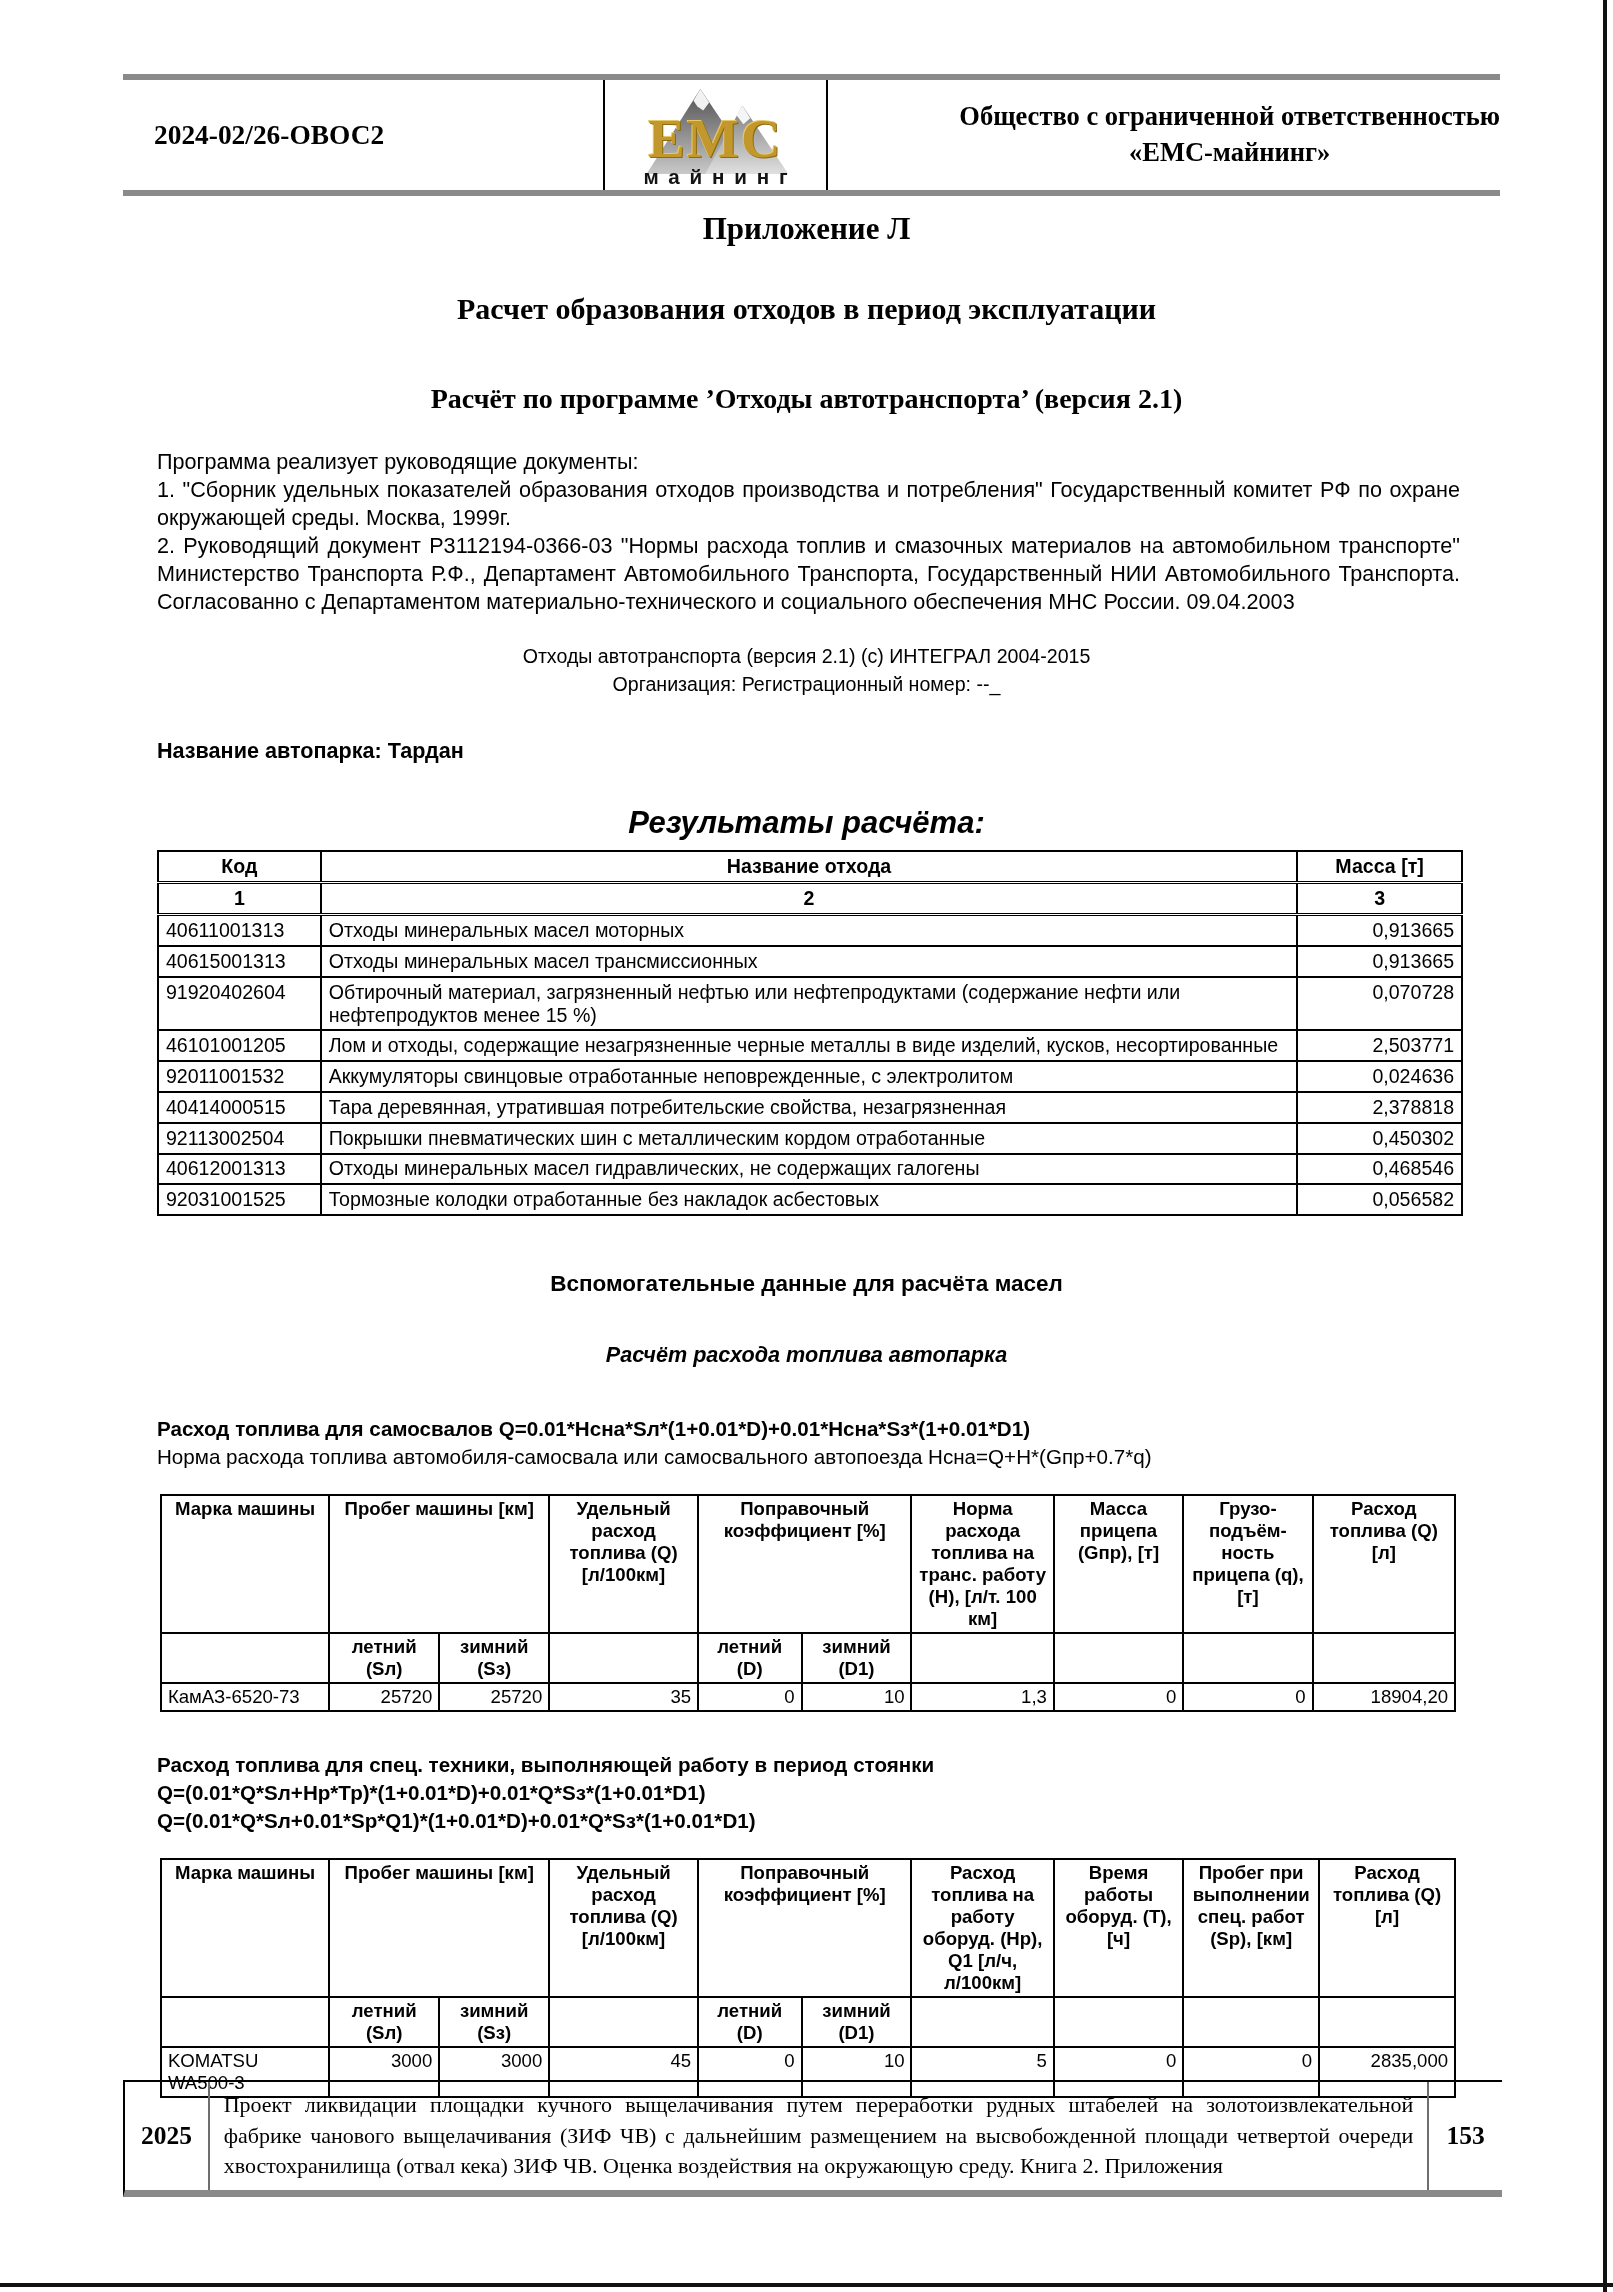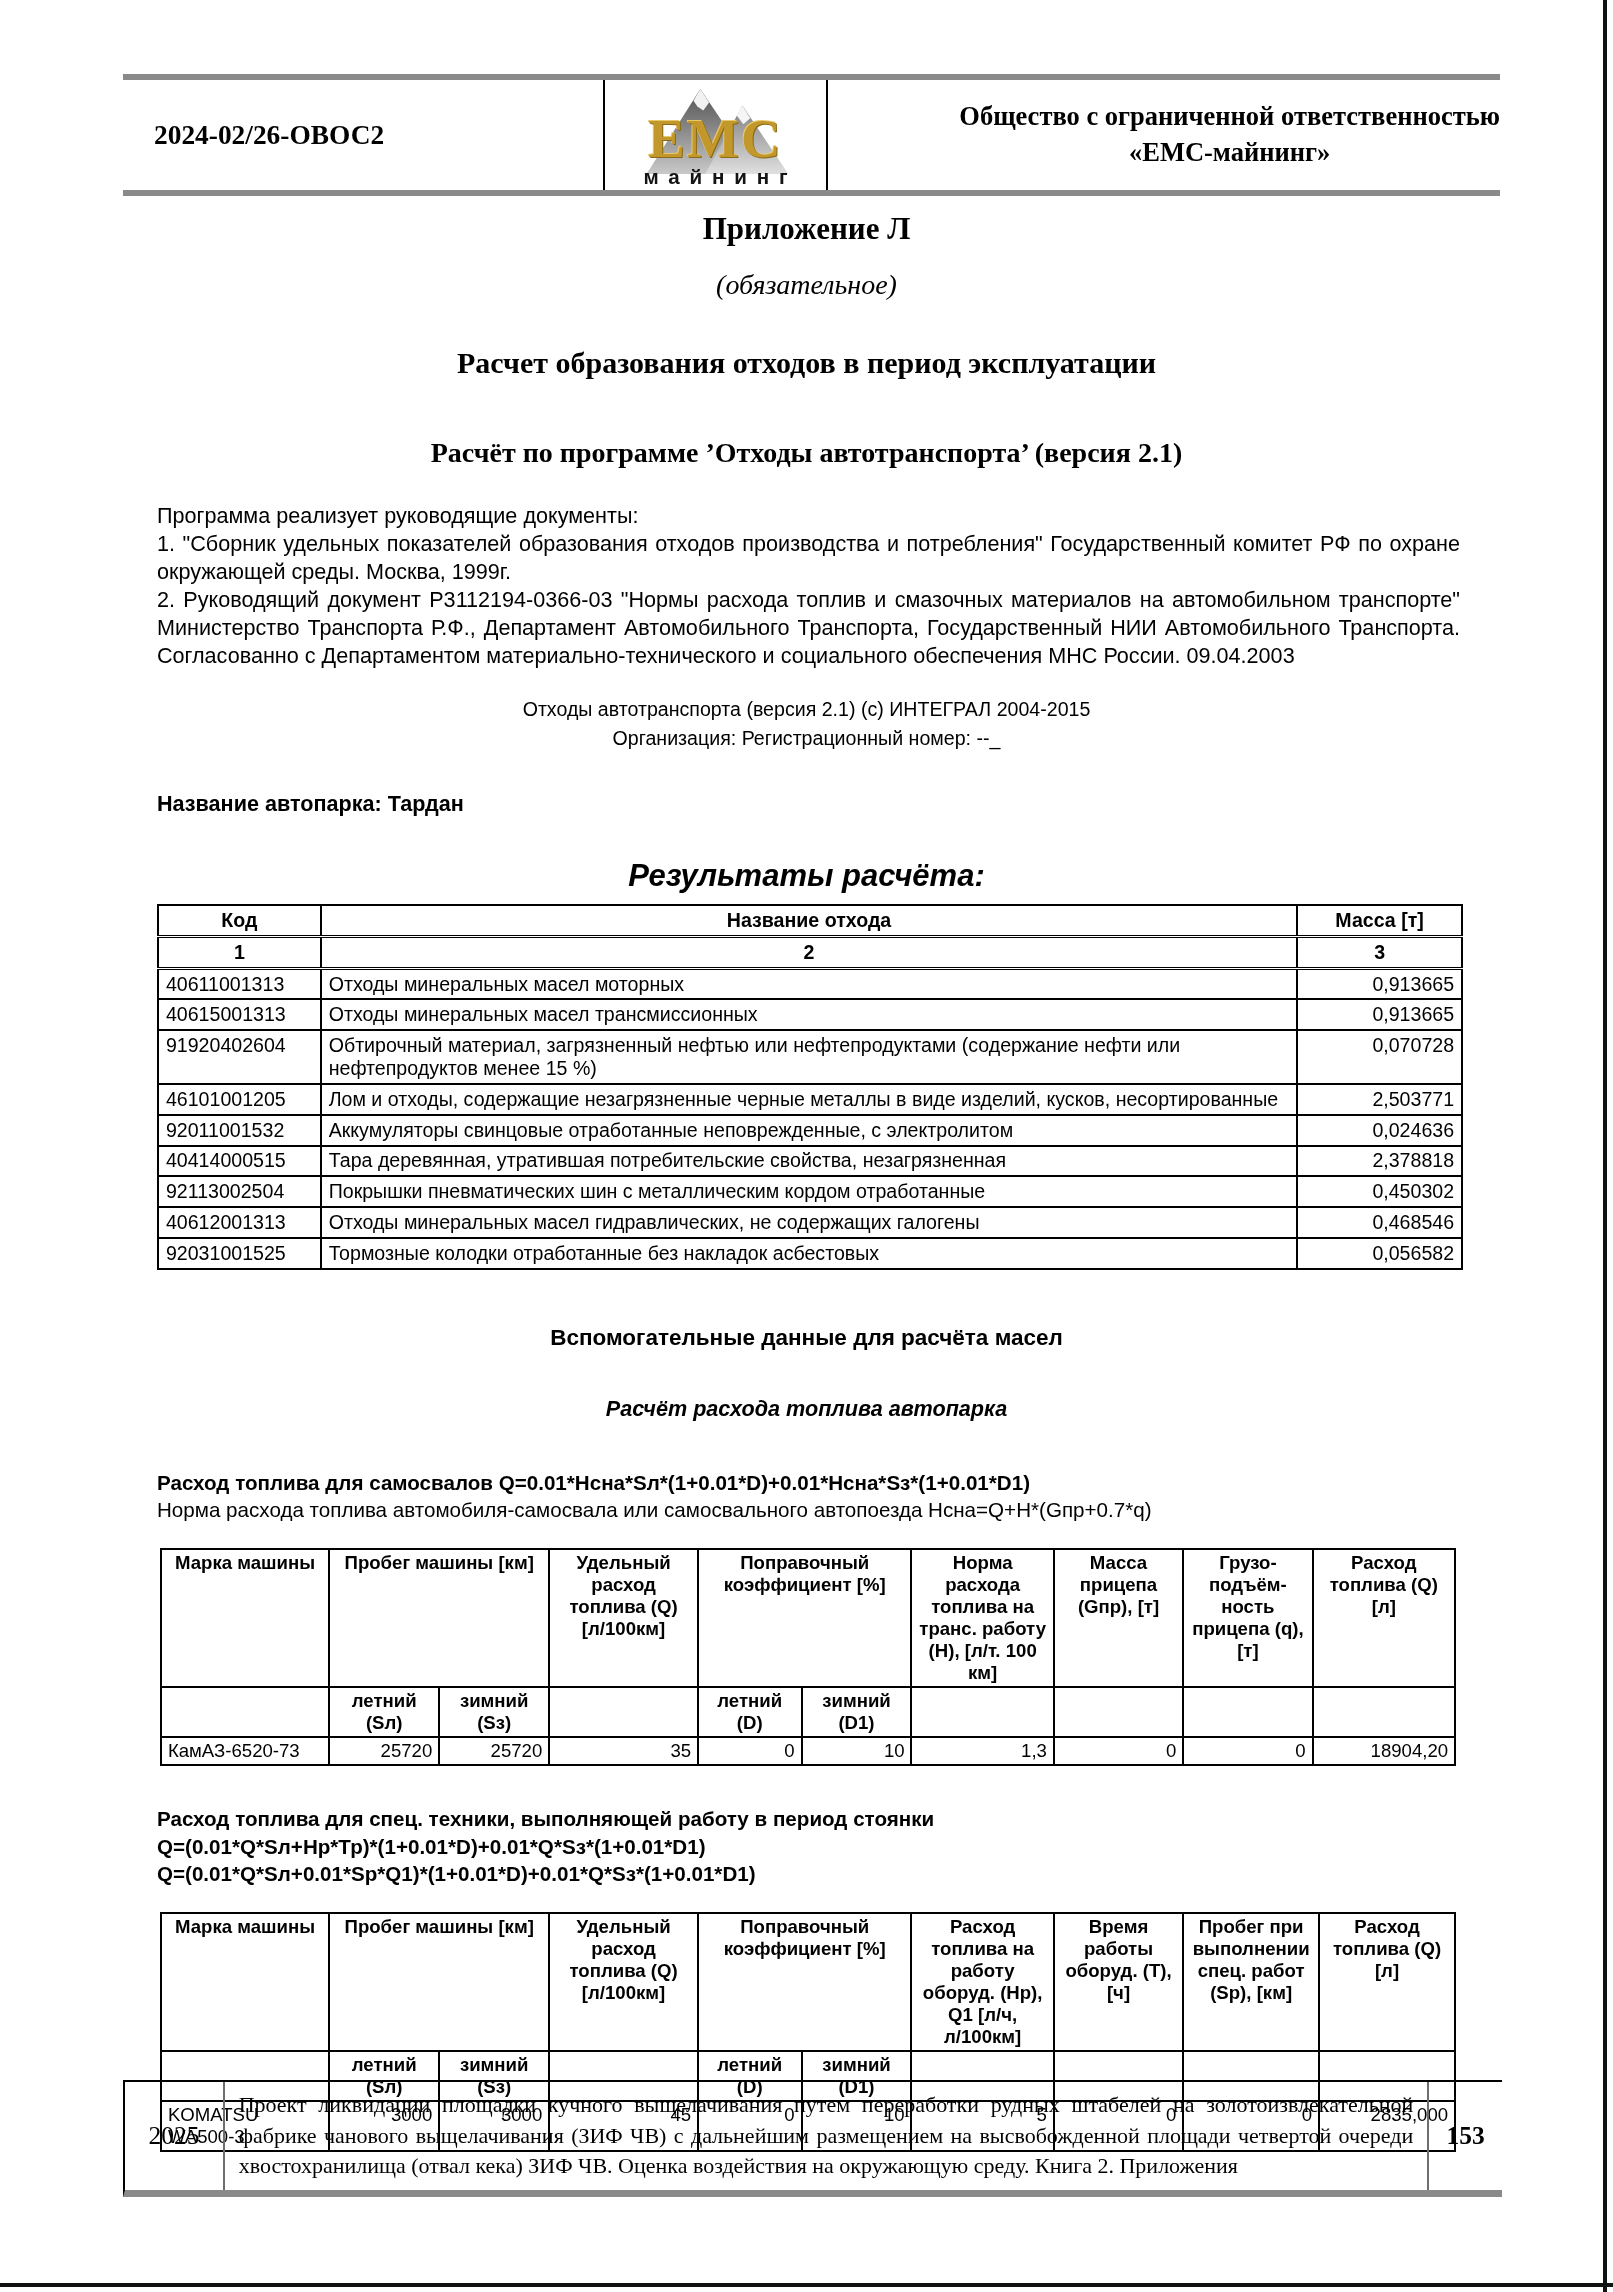--- a/index.html
+++ b/index.html
@@ -66,22 +66,22 @@
   .ftable td{border:2px solid #000;font-size:18.6px;padding:2px 5.9px;vertical-align:top;}
   .ftable .h td{font-weight:bold;text-align:center;}
   .ftable .sub td{font-weight:bold;text-align:center;border-bottom:2.9px solid #000;}
   .ftable .num{text-align:right;}
   .ftable .brand{text-align:left;}
 
   
   .footer{position:absolute;left:123px;top:2080px;width:1377px;display:flex;align-items:stretch;
           border-top:2px solid #000;border-left:2px solid #000;border-bottom:7.8px solid #8a8a8a;}
   .fcell{box-sizing:border-box;display:flex;align-items:center;}
-  .f-year{width:98px;justify-content:center;font-family:"Liberation Serif",serif;
-          font-weight:normal;font-size:25.5px;}
+  .f-year{width:83px;justify-content:center;font-family:"Liberation Serif",serif;
+          font-weight:bold;font-size:25.5px;}
   .f-text{flex:1;border-left:2.9px solid #6e6e6e;border-right:2.9px solid #6e6e6e;
           padding:7.8px 13.7px;font-family:"Liberation Serif",serif;font-size:22px;
           line-height:1.4;text-align:justify;}
   .f-page{width:73px;justify-content:center;font-family:"Liberation Serif",serif;
           font-weight:bold;font-size:25.5px;}
 </style>
 </head>
 <body>
 
 <div class="page">
@@ -114,21 +114,20 @@
     </div>
     <div class="header-cell hc-company">
       <div>
         <span>Общество с ограниченной ответственностью</span><br>
         <span>«ЕМС-майнинг»</span>
       </div>
     </div>
   </div>
 
   <div class="t-appendix">Приложение Л</div>
-  <div class="t-mandatory">(обязательное)</div>
   <div class="t-main">Расчет образования отходов в период эксплуатации</div>
   <div class="t-program">Расчёт по программе ’Отходы автотранспорта’ (версия 2.1)</div>
 
   <div class="body-text">
     <p>Программа реализует руководящие документы:</p>
     <p>1. "Сборник удельных показателей образования отходов производства и потребления" Государственный комитет РФ по охране окружающей среды. Москва, 1999г.</p>
     <p>2. Руководящий документ Р3112194-0366-03 "Нормы расхода топлив и смазочных материалов на автомобильном транспорте" Министерство Транспорта Р.Ф., Департамент Автомобильного Транспорта, Государственный НИИ Автомобильного Транспорта. Согласованно с Департаментом материально-технического и социального обеспечения МНС России. 09.04.2003</p>
   </div>
 
   <div class="prog-info">

